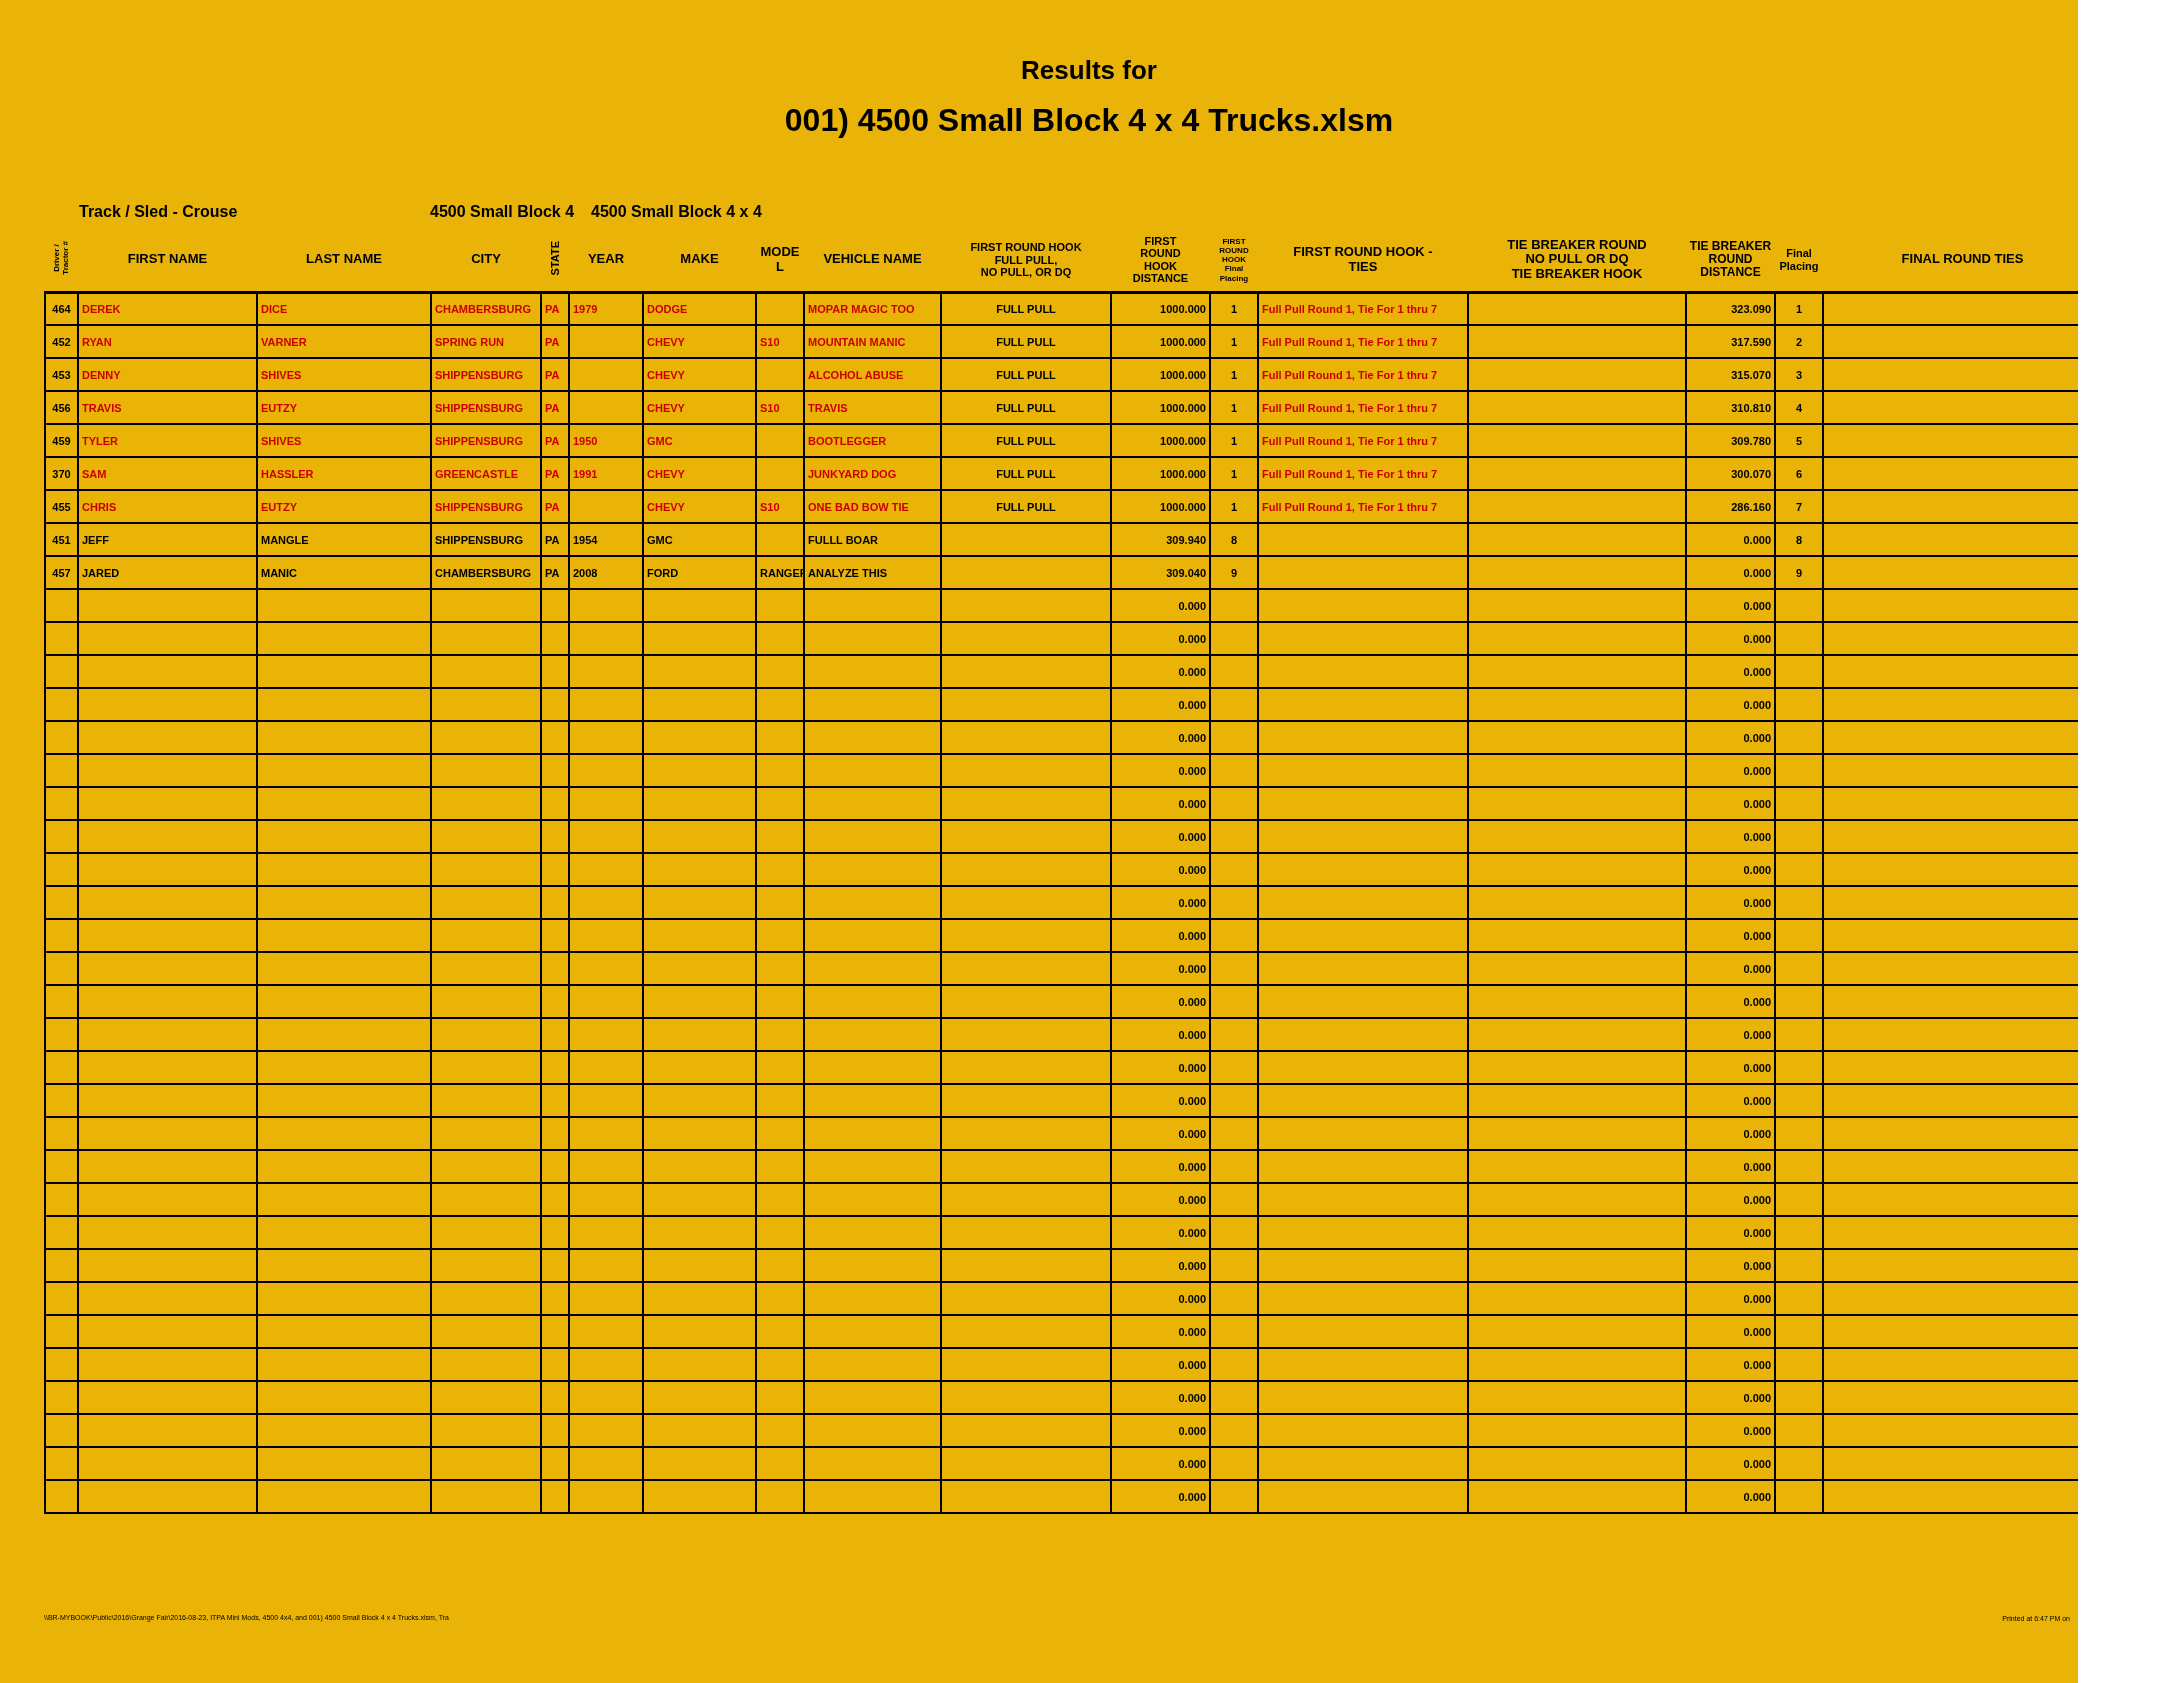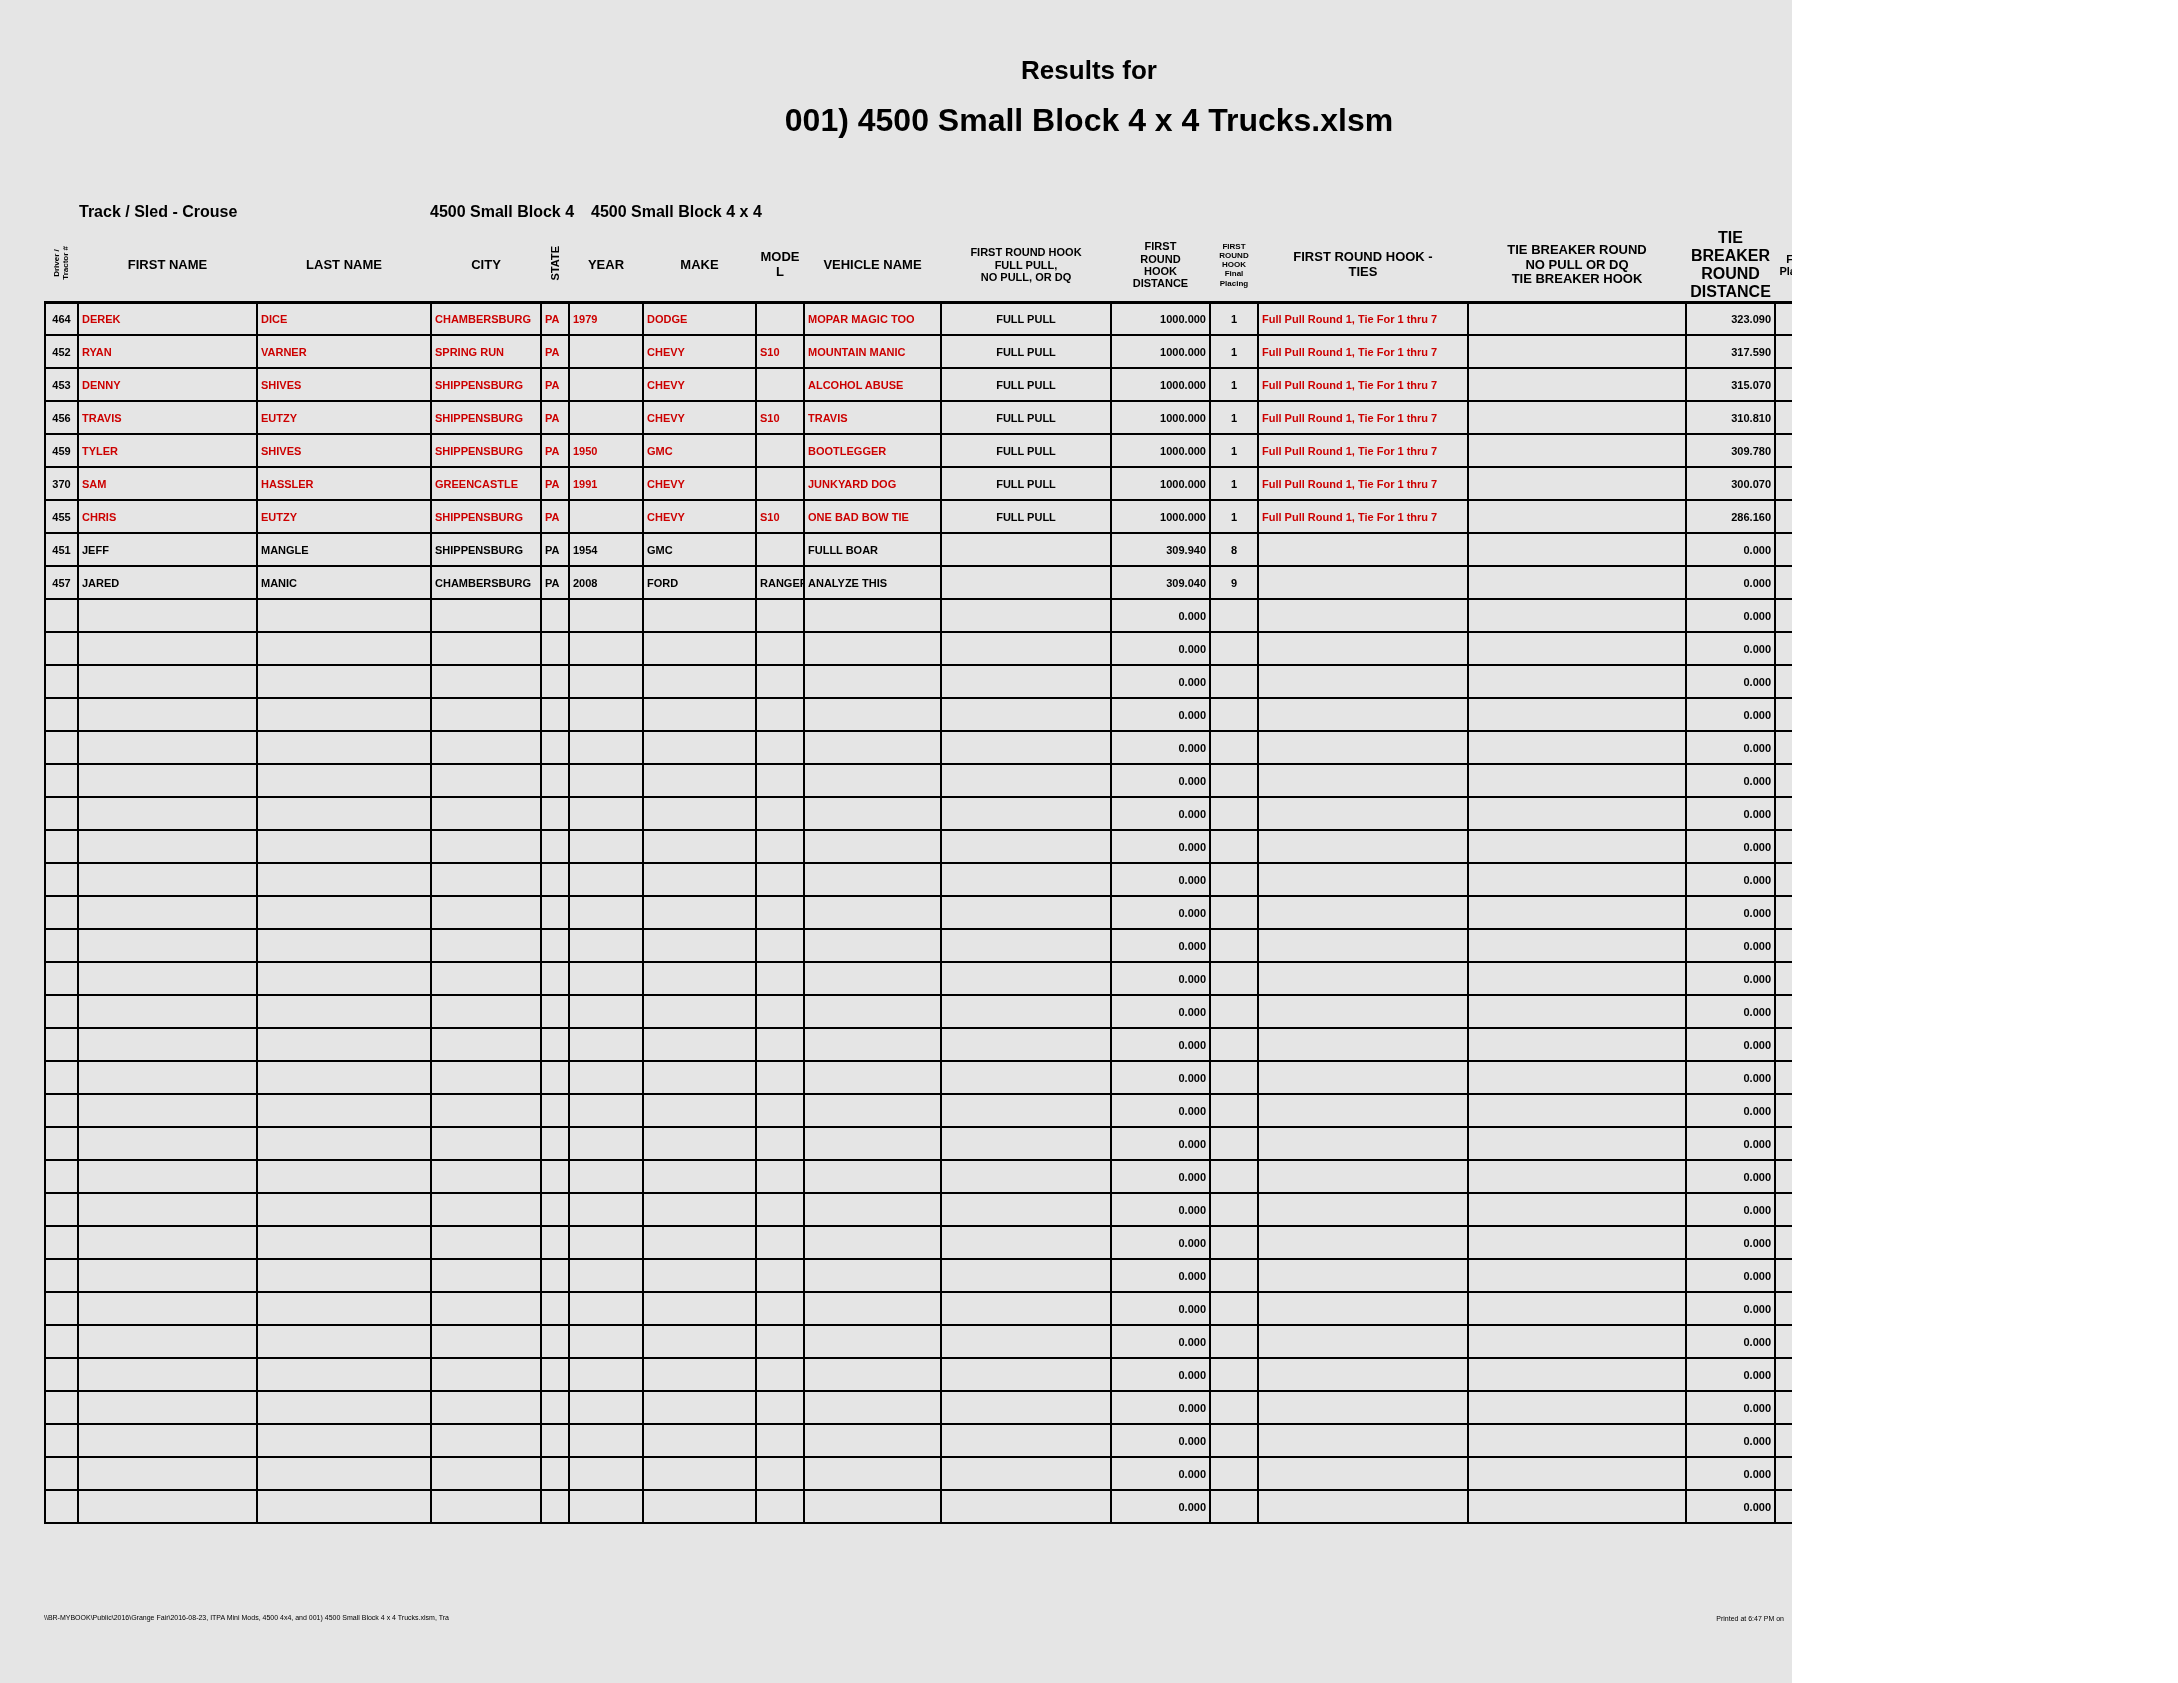--- a/index.html
+++ b/index.html
@@ -1,19 +1,19 @@
 <!DOCTYPE html>
 <html style="--accent-red: #CC0000;"><head>
 <meta charset="utf-8">
 <style>
   html,body{margin:0;padding:0;background:#fff;}
   #page{
     position:relative;
-    width:1792px;height:1683px;
-    background:#e5e5e5;
+    width:2078px;height:1683px;
+    background:#eab308;
     font-family:"Liberation Sans", sans-serif;
     color:#000;
     overflow:hidden;
   }
   
   #title-block{position:absolute;top:55px;left:0;width:2178px;text-align:center;}
   #title-line1{font-size:26px;font-weight:bold;margin:0 0 16px 0;}
   #title-line2{font-size:32px;font-weight:bold;margin:0;}
   
   #strip{position:absolute;top:203px;left:0;width:2178px;height:26px;}
@@ -27,21 +27,21 @@
   }
   #results-table thead tr{height:63px;}
   #results-table th{
     border:0;border-bottom:3px solid #000;
     font-weight:bold;font-size:13px;line-height:1.12;
     text-align:center;vertical-align:middle;
     padding:0 1px;overflow:hidden;
   }
   #results-table th .hl{white-space:pre-line;display:inline-block;}
   #results-table th.h-11{font-size:11px;}
-  #results-table th.h-10{font-size:16px;}
+  #results-table th.h-10{font-size:12px;}
   #results-table th.h-8{font-size:8px;line-height:1.15;}
   #results-table th.h-vert .hl{
     writing-mode:vertical-rl;transform:rotate(180deg);
     white-space:pre-line;line-height:1.1;
   }
   #results-table th.h-vert-num{font-size:8px;}
   #results-table th.h-vert-state{font-size:11px;}
   #results-table tbody tr{height:33px;border-radius:8px;}
   #results-table td{
     border:2px solid #000;

